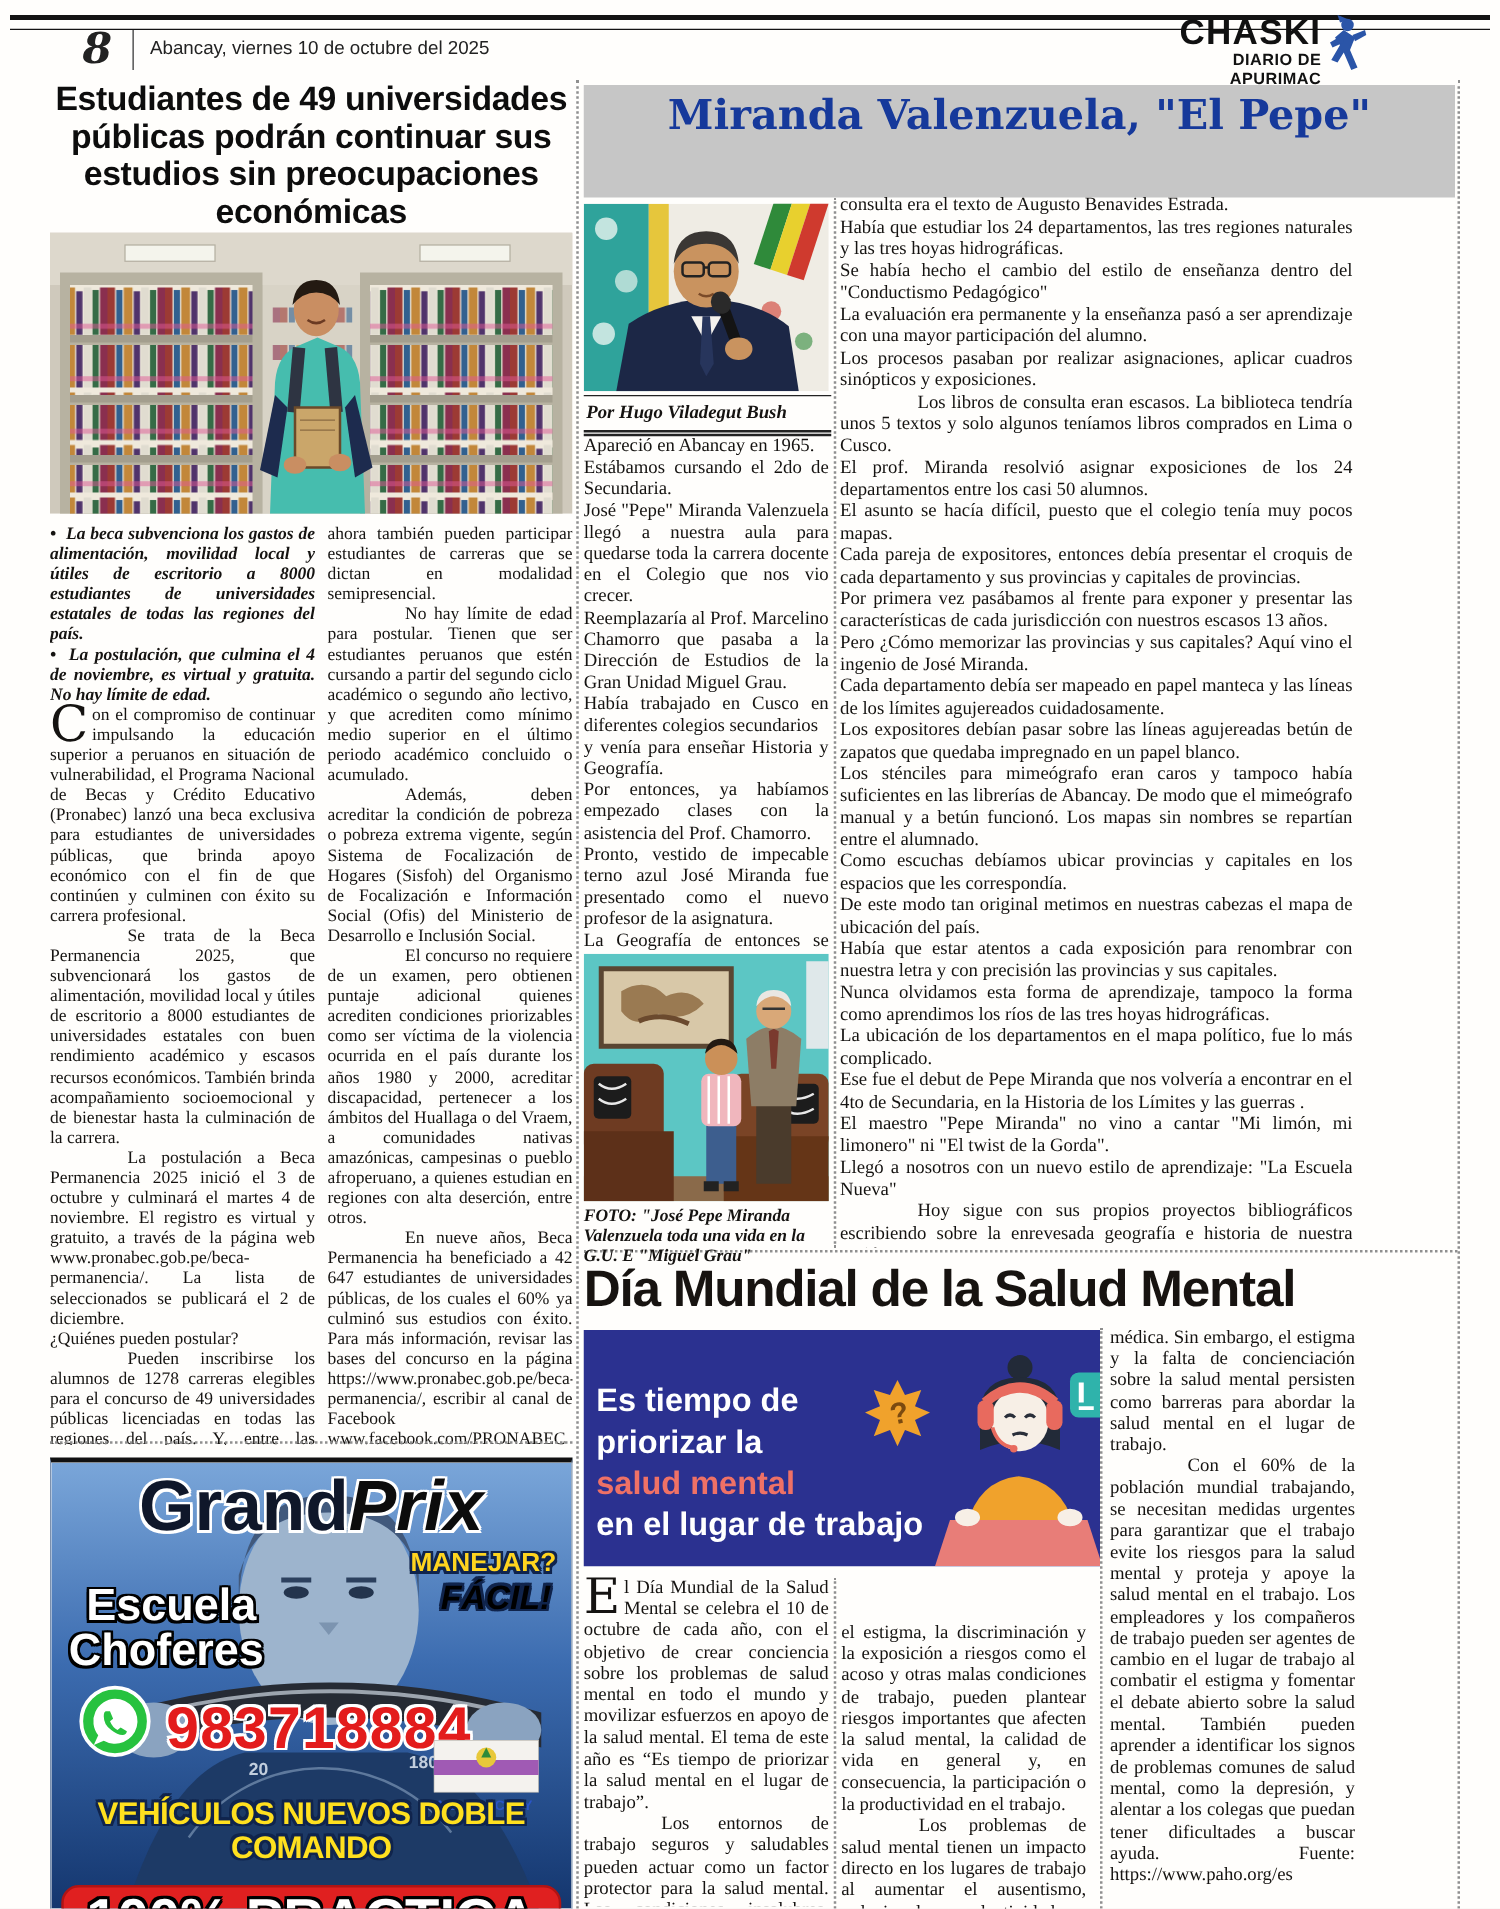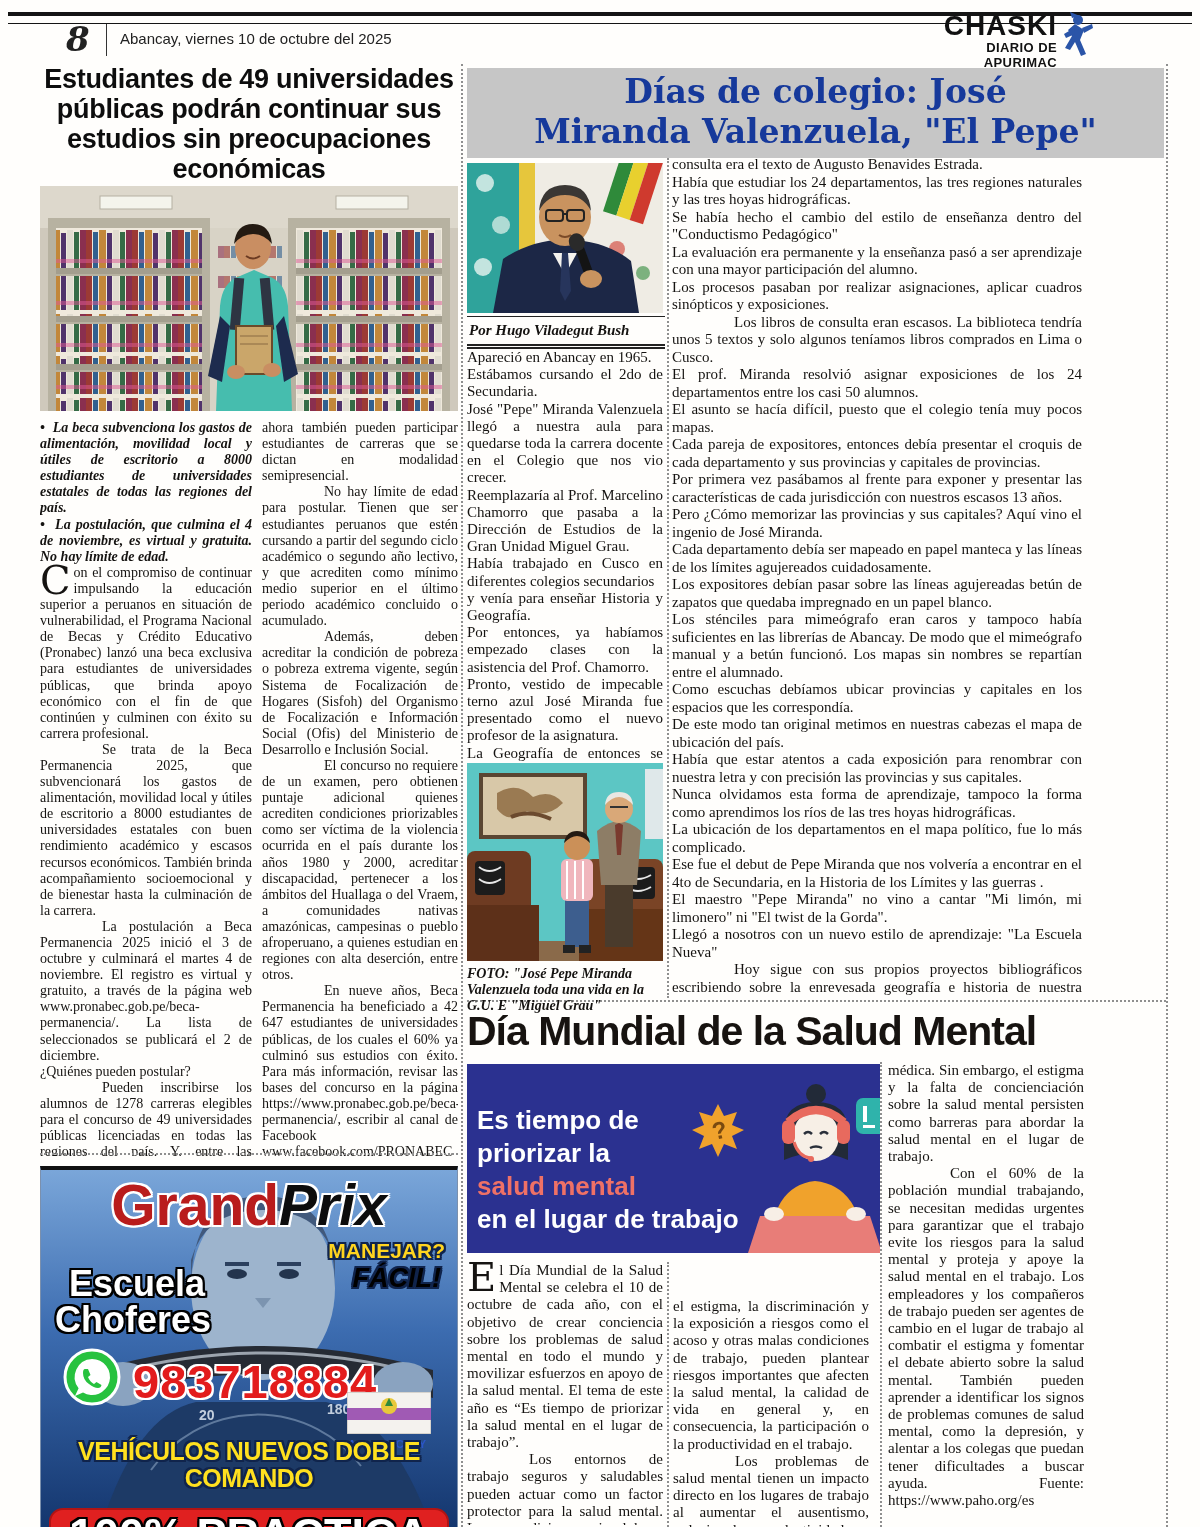--- a/index.html
+++ b/index.html
@@ -38,21 +38,21 @@
   
   .banner{background:#2b3190;overflow:hidden;}
   .banner-text{position:absolute;left:10px;top:40px;font:700 26px/33px "Liberation Sans",sans-serif;color:#fff;}
   .bt-coral{color:#ef7166;}
   
   .ad{border:1px solid #7b90ad;border-top:4px solid #111;overflow:hidden;}
   .olw{text-shadow:-2px -2px 0 #fff,2px -2px 0 #fff,-2px 2px 0 #fff,2px 2px 0 #fff,0 -2px 0 #fff,0 2px 0 #fff,-2px 0 0 #fff,2px 0 0 #fff;}
   .olk{text-shadow:-2px -2px 0 #10244c,2px -2px 0 #10244c,-2px 2px 0 #10244c,2px 2px 0 #10244c,0 -2px 0 #10244c,0 2px 0 #10244c,-2px 0 0 #10244c,2px 0 0 #10244c;}
   .olb{text-shadow:-2px -2px 0 #000,2px -2px 0 #000,-2px 2px 0 #000,2px 2px 0 #000,0 -2px 0 #000,0 2px 0 #000,-2px 0 0 #000,2px 0 0 #000;}
   .ad-title{width:100%;text-align:center;top:2px;font-family:"Liberation Sans",sans-serif;}
-  .ad-grand{font-weight:800;font-size:57px;color:#b91c1c;}
+  .ad-grand{font-weight:800;font-size:57px;color:#0f172a;}
   .ad-prix{font-weight:800;font-style:italic;font-size:57px;color:#0c0c0c;}
   .ad-manejar{font:800 21px/22px "Liberation Sans",sans-serif;color:#ffd41f;}
   .ad-facil{font:italic 800 27px/28px "Liberation Sans",sans-serif;color:#000000;}
   .ad-school{font:700 36px/36px "Liberation Sans",sans-serif;color:#fff;}
   .ad-phone{font:800 47px/48px "Liberation Sans",sans-serif;color:#e31c1c;letter-spacing:1px;}
   .flag-city{font:700 11px/12px "Liberation Sans",sans-serif;color:#2b55c8;letter-spacing:4px;text-align:center;}
   .ad-vehiculos{font:800 25px/27px "Liberation Sans",sans-serif;color:#ffe01f;text-align:center;letter-spacing:-.5px;}
   .ad-practica{background:#e02020;border:2px solid #b01414;border-radius:14px;color:#fff;
                font:800 45px/50px "Liberation Sans",sans-serif;text-align:center;margin-top:40px;}
 </style>
@@ -165,21 +165,20 @@
 
   <div class="abs vdot" style="left:461px;top:64px;height:1463px;"></div>
   <div class="abs vdot" style="left:667px;top:158px;height:840px;"></div>
   <div class="abs vdot" style="left:667px;top:1262px;height:265px;"></div>
   <div class="abs vdot" style="left:880px;top:1062px;height:465px;"></div>
   <div class="abs vdot" style="left:1166px;top:64px;height:1463px;"></div>
   <div class="abs hdot" style="left:40px;top:1153px;width:418px;"></div>
   <div class="abs hdot" style="left:467px;top:1000px;width:699px;"></div>
 
   <div class="abs h-pepe" style="left:467px;top:68px;width:697px;height:86px;">
-    <div>Días de colegio: José</div>
     <div>Miranda Valenzuela, "El Pepe"</div>
   </div>
 
   <svg class="abs" style="left:467px;top:163px;" width="196" height="150" viewBox="0 0 196 150">
     <rect width="196" height="150" fill="#efece4"></rect>
     <rect width="52" height="150" fill="#2fa39b"></rect>
     <circle cx="18" cy="20" r="9" fill="#e8f4f0" opacity=".8"></circle>
     <circle cx="34" cy="62" r="9" fill="#cfe9e2" opacity=".8"></circle>
     <circle cx="16" cy="104" r="9" fill="#e8f4f0" opacity=".8"></circle>
     <rect x="52" width="16" height="150" fill="#e6c63c"></rect>

